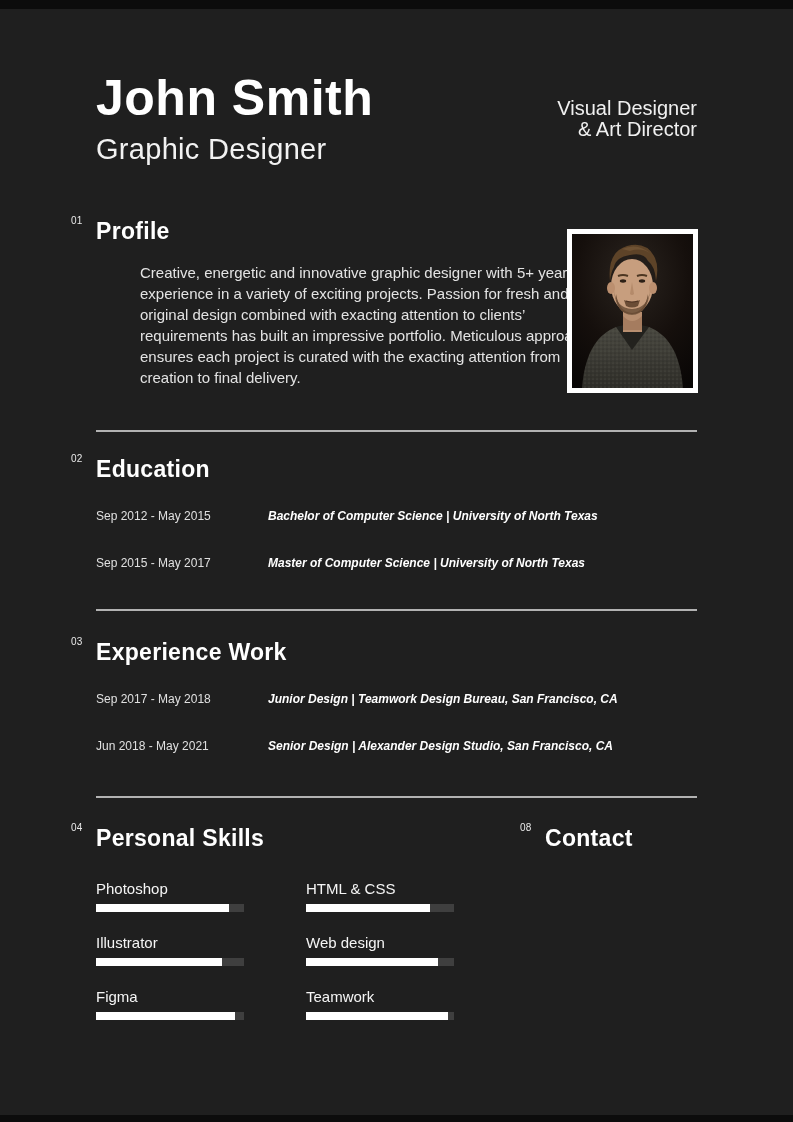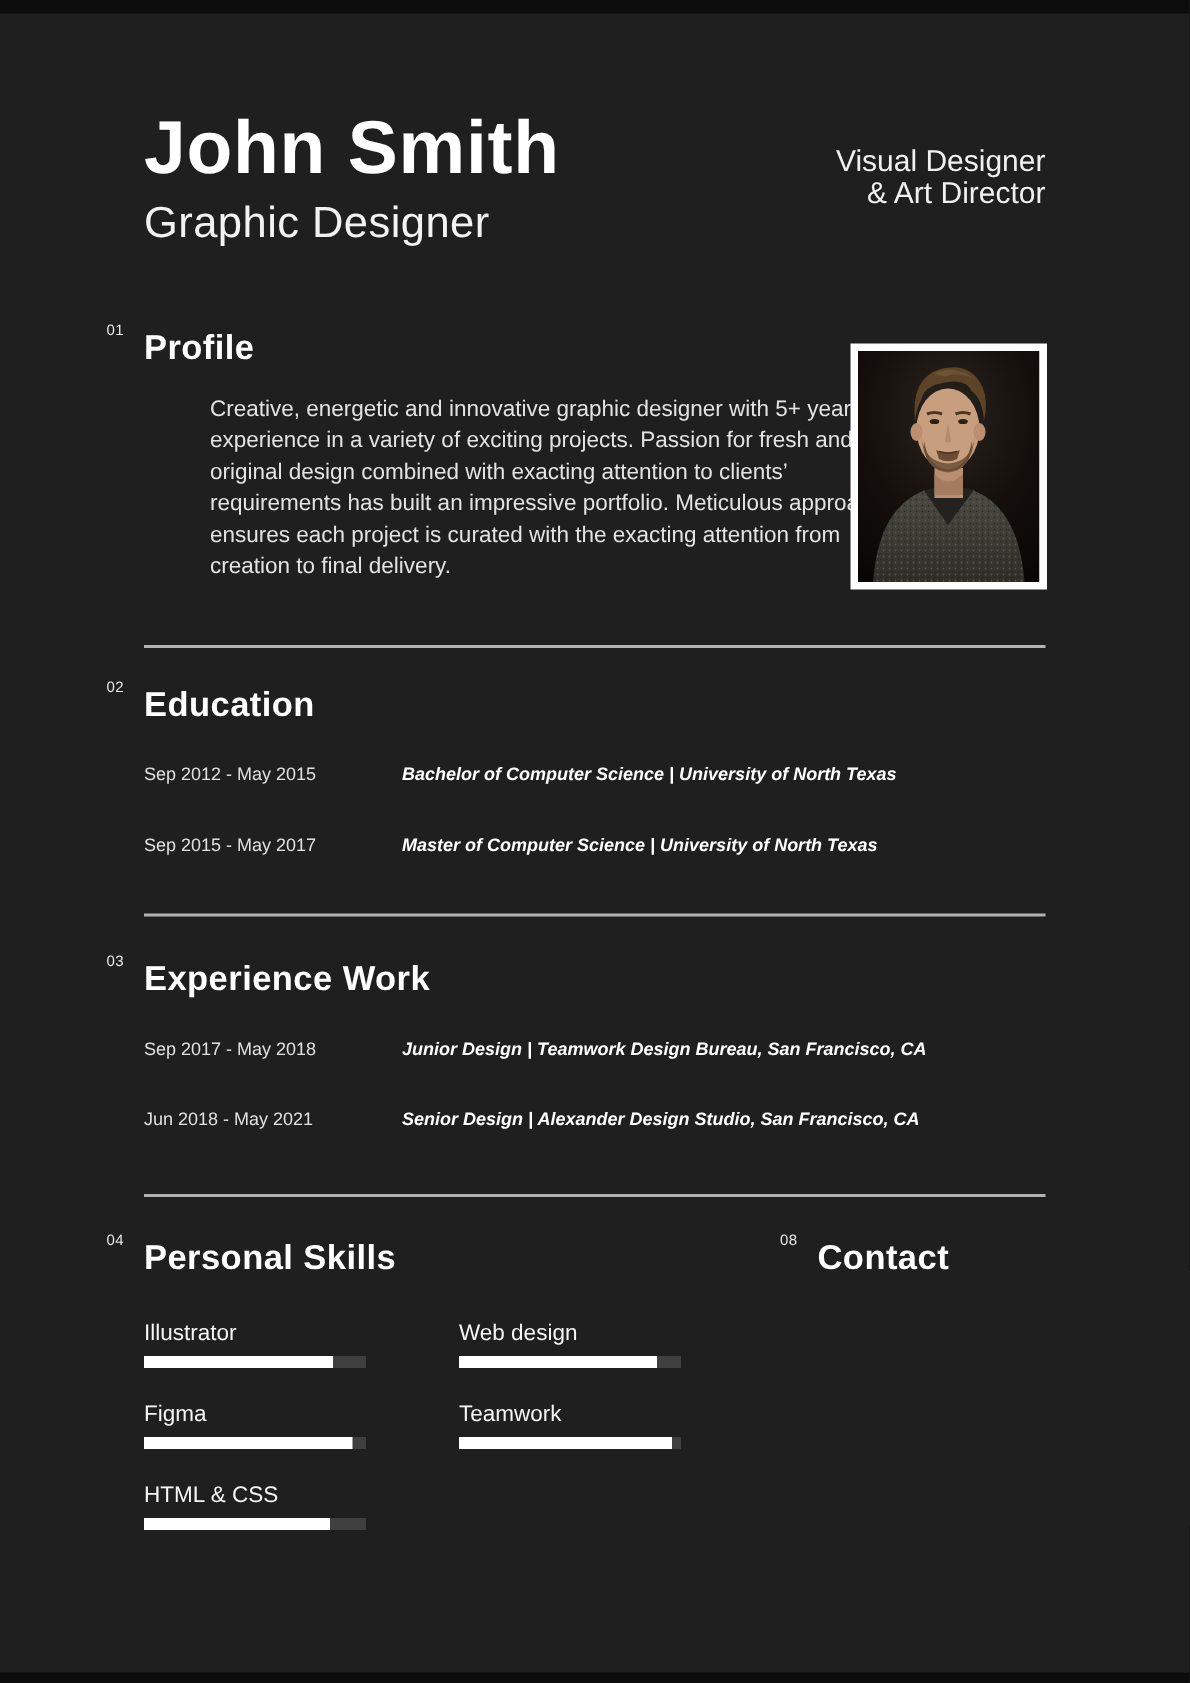--- a/index.html
+++ b/index.html
@@ -177,20 +177,26 @@
     <div class="divider" style="margin-top:43px;"></div>
 
     <div class="bottom">
 
       <div>
         <div class="sec-head">
           <span class="sec-num">04</span>
           <span>Personal Skills</span>
         </div>
         <div class="skills-grid">
+          <div class="skill">
+              <div class="skill-label">Photoshop</div>
+              <div class="skill-track">
+                <div class="skill-fill" style="width: 90%;"></div>
+              </div>
+            </div>
             <div class="skill">
               <div class="skill-label">Illustrator</div>
               <div class="skill-track">
                 <div class="skill-fill" style="width: 85%;"></div>
               </div>
             </div>
             <div class="skill">
               <div class="skill-label">Figma</div>
               <div class="skill-track">
                 <div class="skill-fill" style="width: 94%;"></div>

